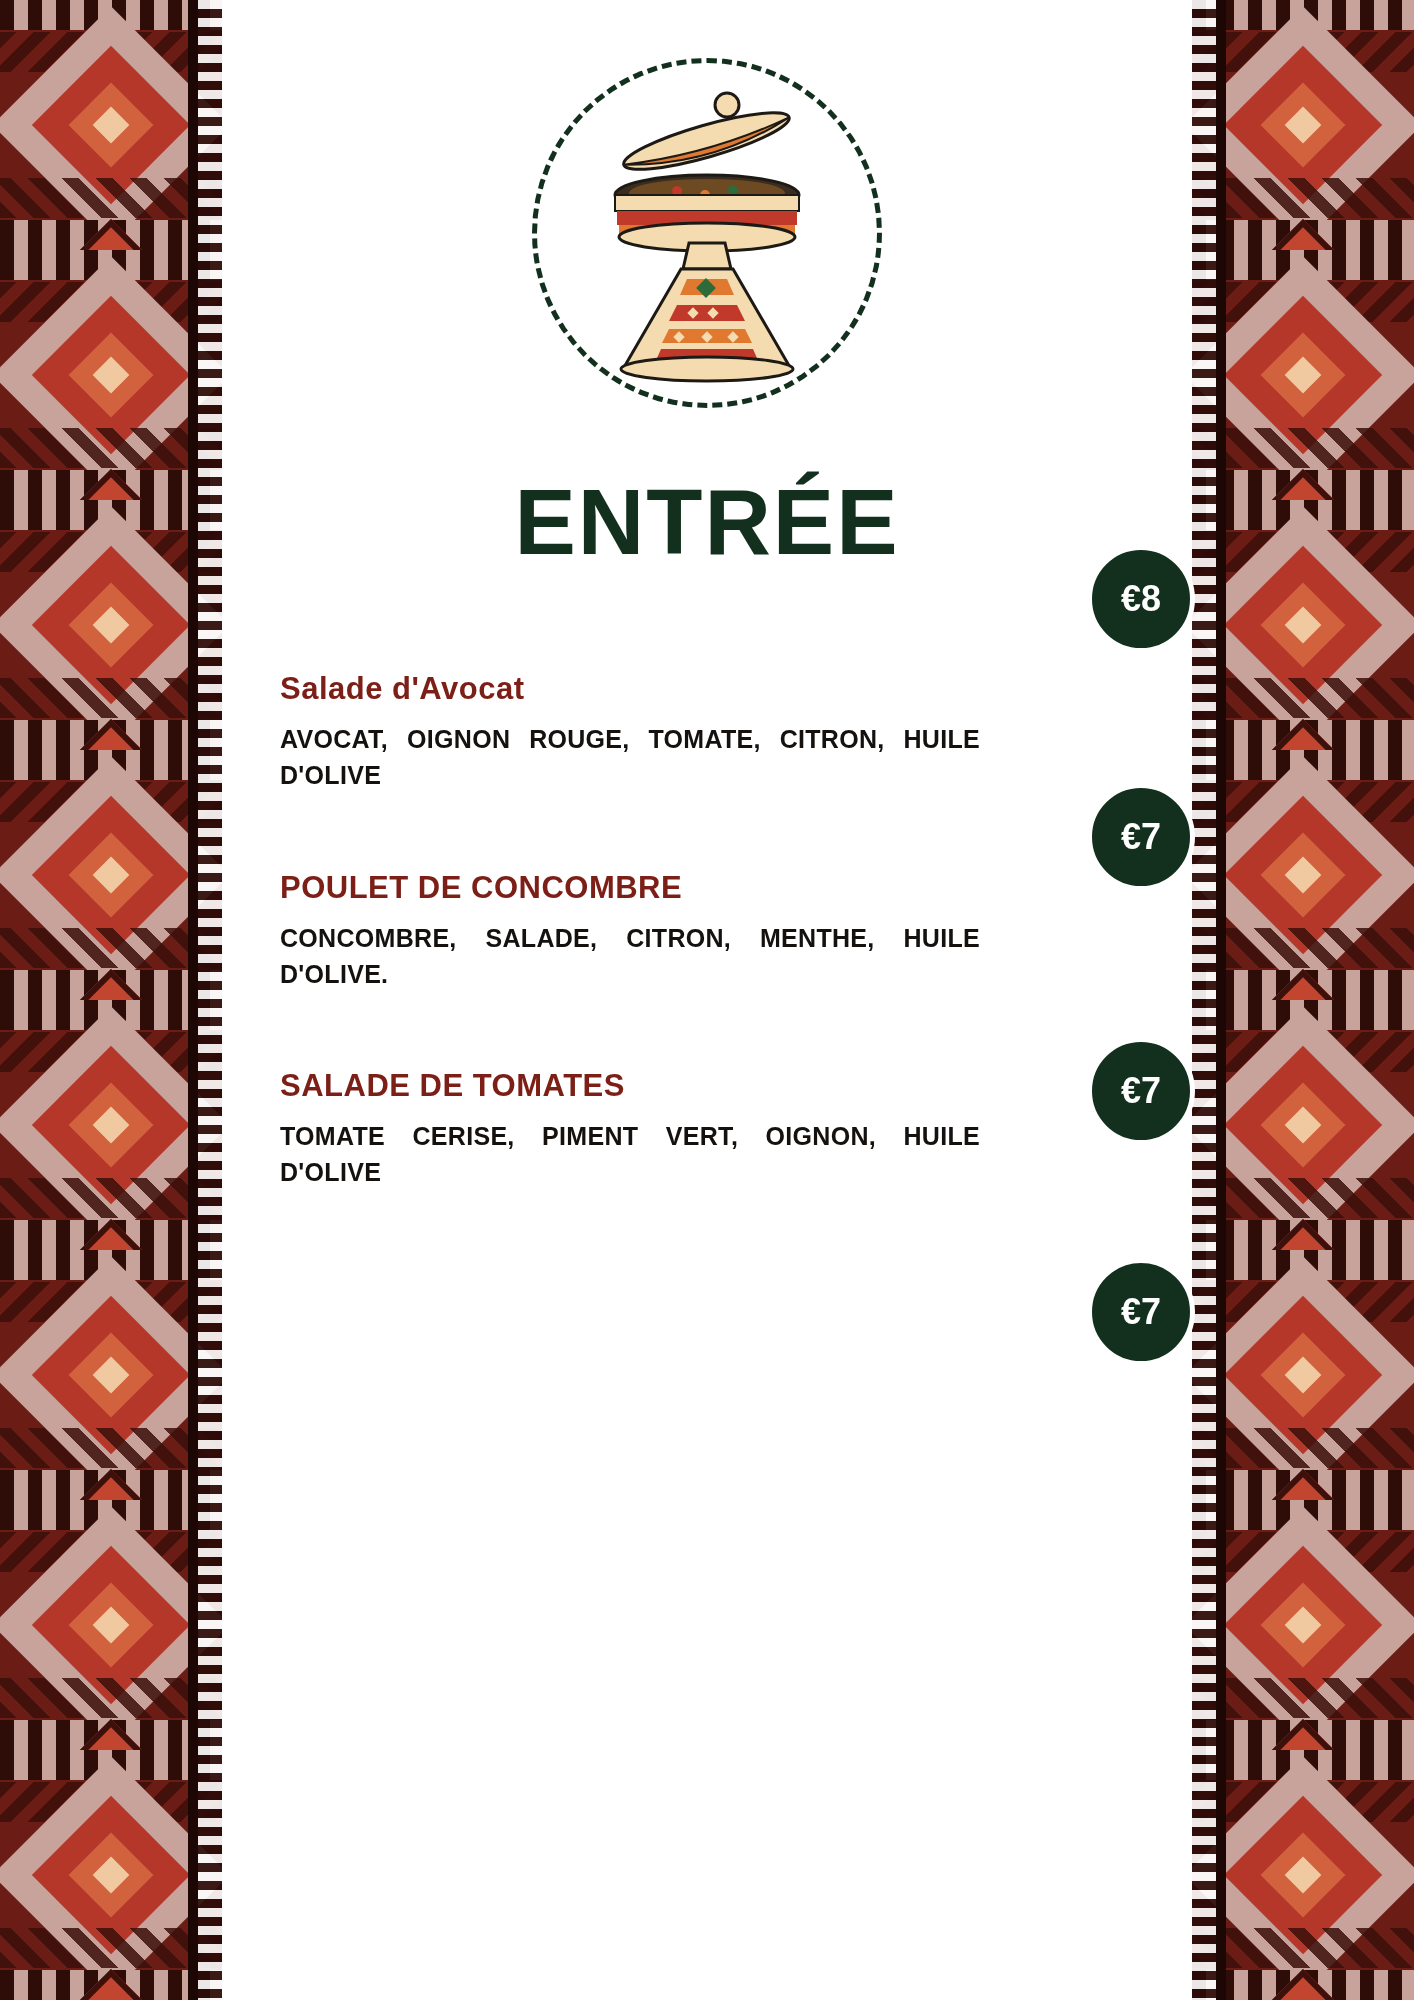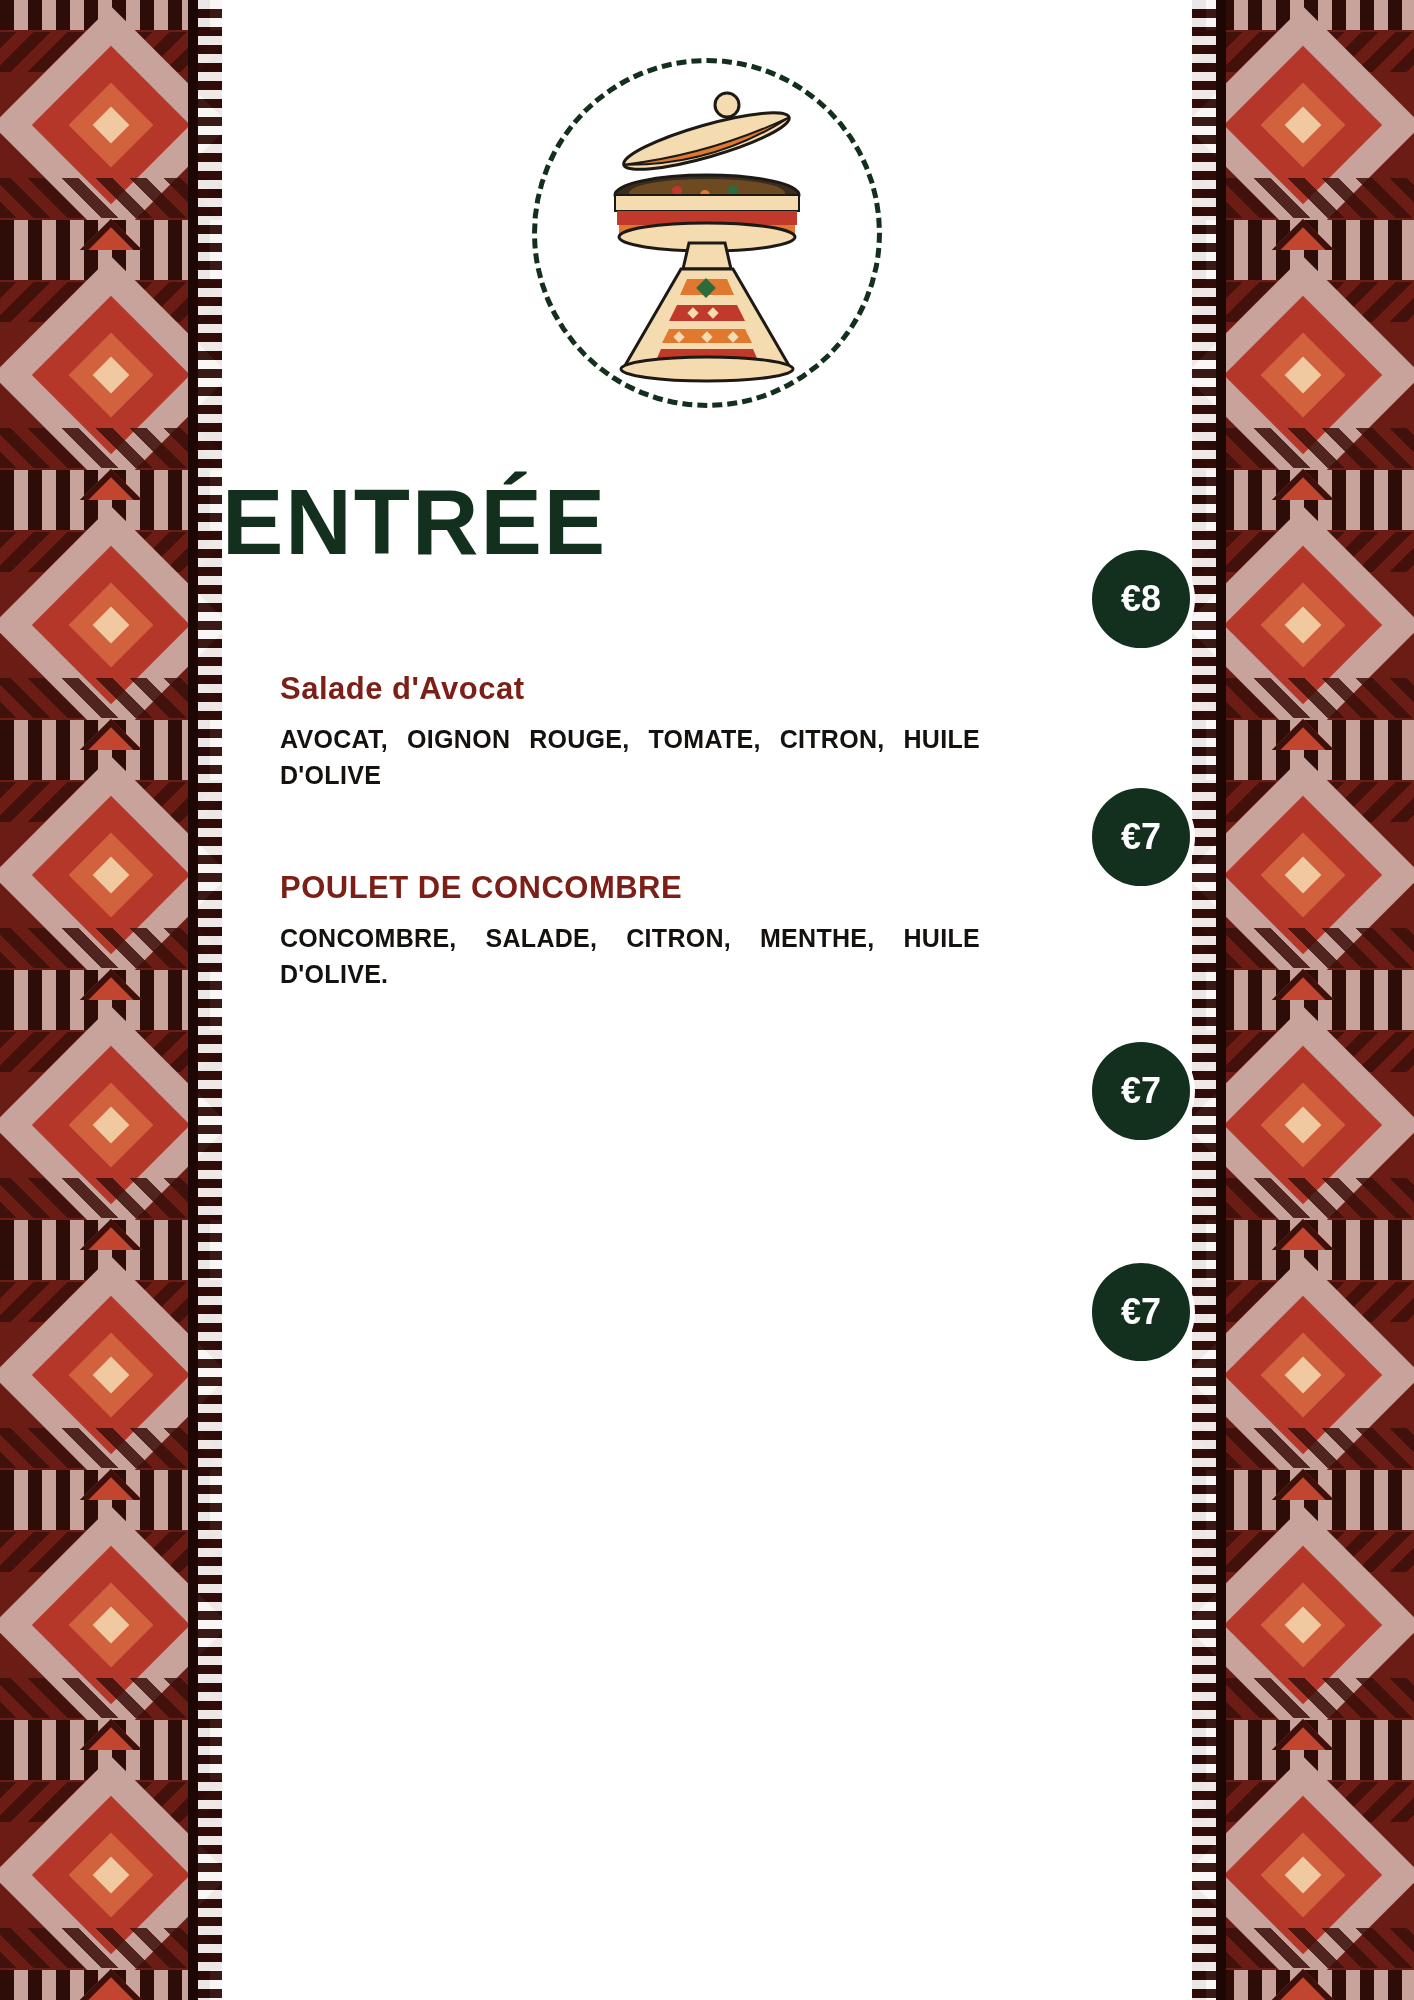--- a/index.html
+++ b/index.html
@@ -191,21 +191,21 @@
     margin-left: -130px;
     margin-top: -150px;
   }
 
   
   .title {
     position: absolute;
     left: 0;
     right: 0;
     top: 470px;
-    text-align: left;
+    text-align: center;
     font-size: 92px;
     font-weight: 800;
     letter-spacing: 2px;
     color: #12301d;
     font-family: "Liberation Sans", sans-serif;
   }
 
   
   .menu {
     position: absolute;
@@ -507,20 +507,24 @@
       <div class="item-name">Salade d'Avocat</div>
       <div class="item-desc">AVOCAT, OIGNON ROUGE, TOMATE, CITRON, HUILE D'OLIVE</div>
     </div>
 
     <div class="menu-item">
       <div class="item-name">POULET DE CONCOMBRE</div>
       <div class="item-desc">CONCOMBRE, SALADE, CITRON, MENTHE, HUILE D'OLIVE.</div>
     </div>
 
 
+    <div class="menu-item">
+      <div class="item-name">SALADE DE TOMATES</div>
+      <div class="item-desc">TOMATE CERISE, PIMENT VERT, OIGNON, HUILE D'OLIVE</div>
+    </div>
 
   </div>
 </div>
 
 <div class="price-badge" id="badge-0">€8</div>
 <div class="price-badge" id="badge-1">€7</div>
 <div class="price-badge" id="badge-2">€7</div>
 <div class="price-badge" id="badge-3">€7</div>
 
 </body></html>

